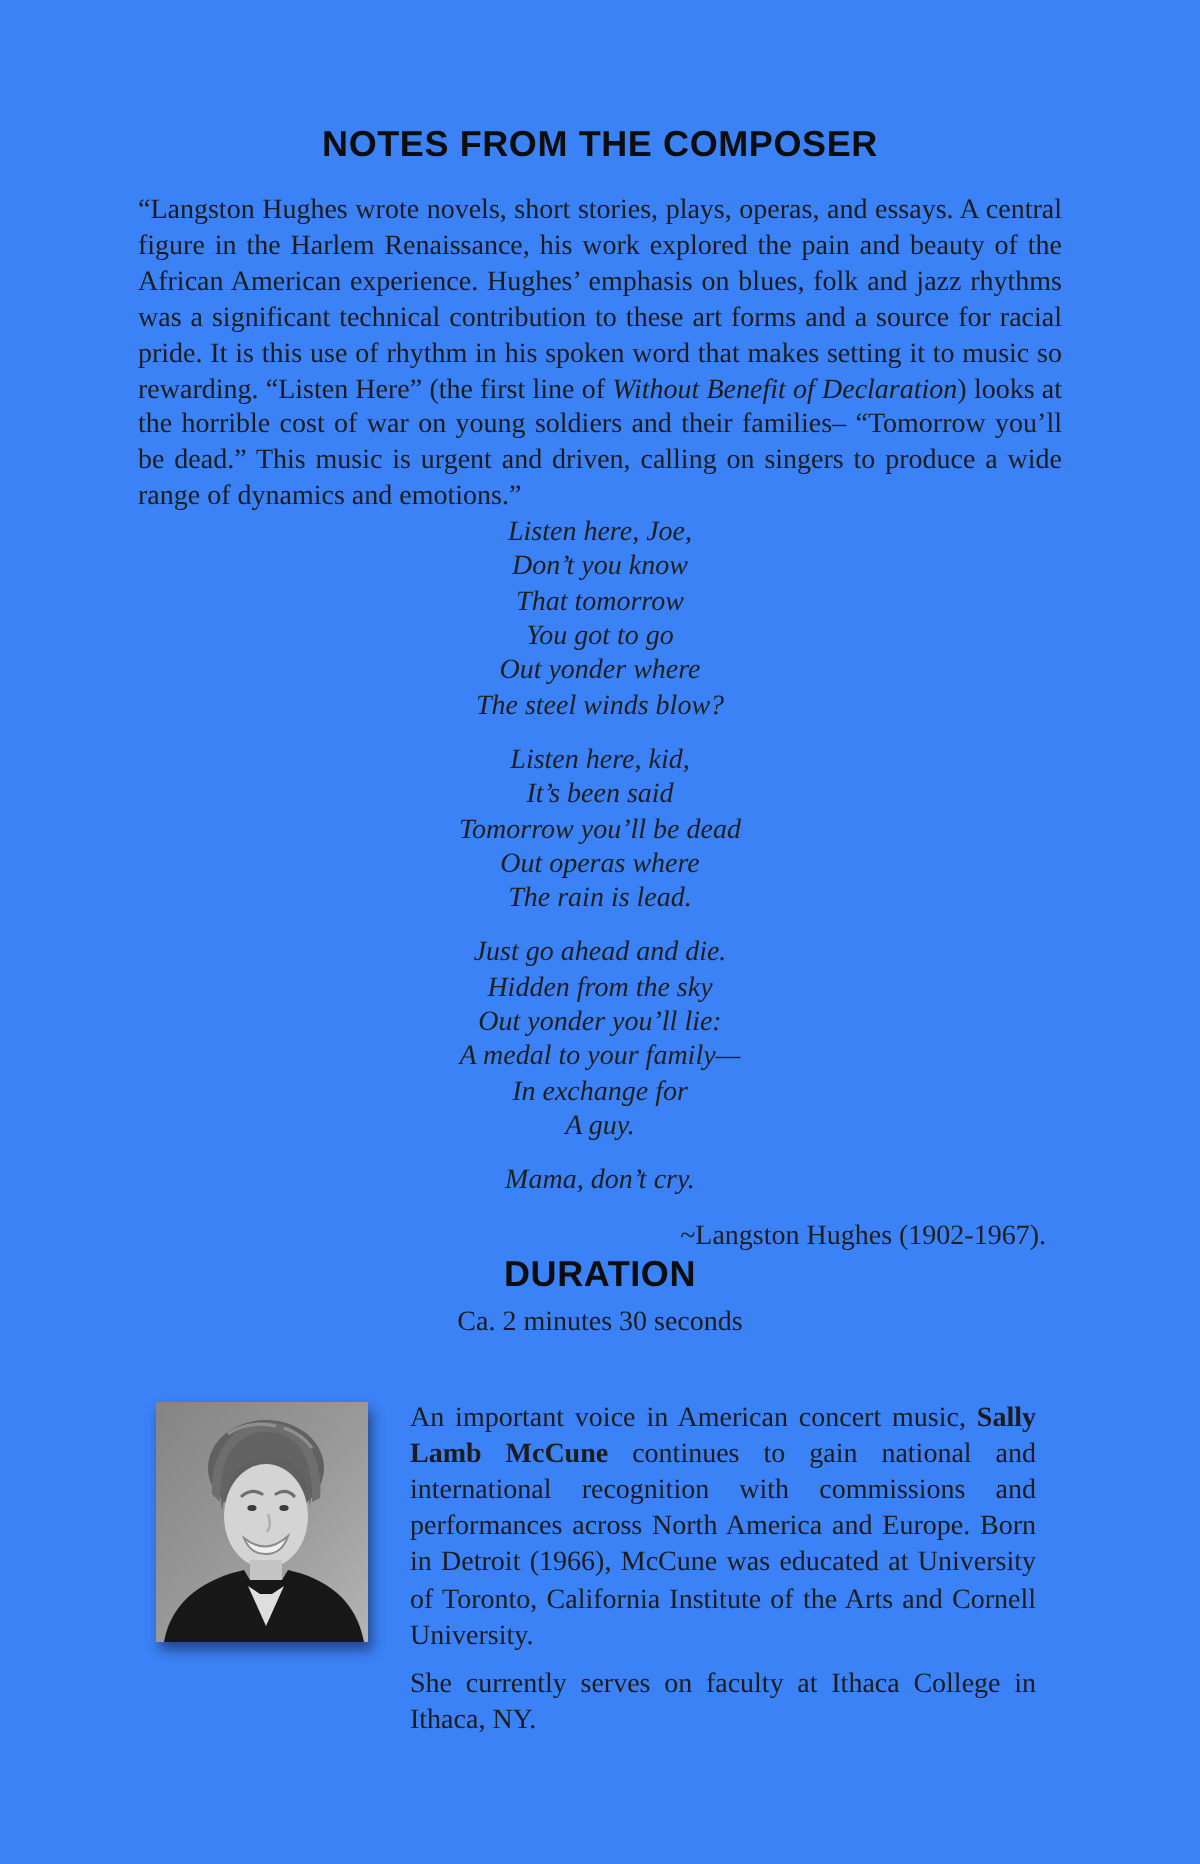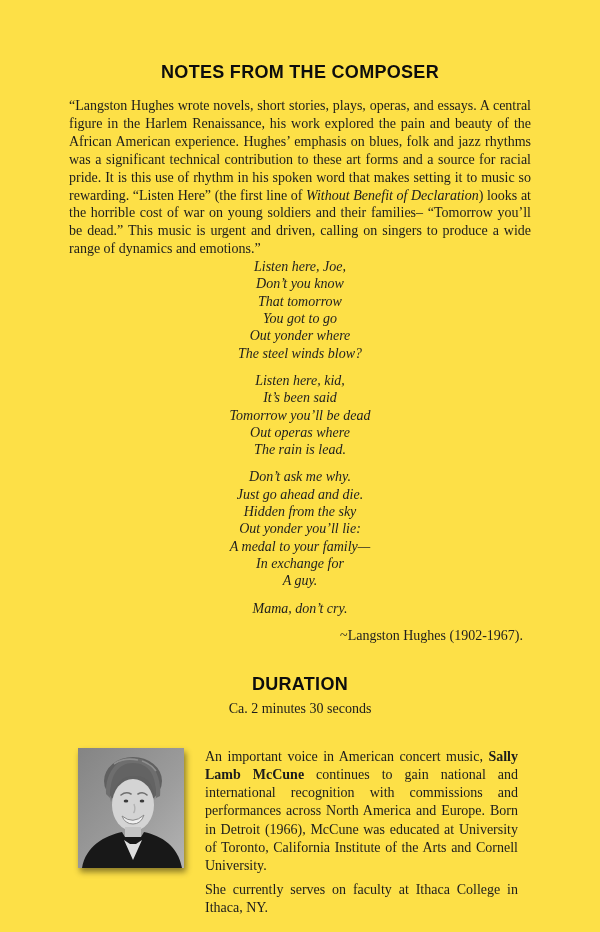--- a/index.html
+++ b/index.html
@@ -1,20 +1,20 @@
 <!DOCTYPE html>
 <html><head>
 <meta charset="utf-8">
 <style>
   html, body { margin:0; padding:0; background:#ffffff; }
   .page {
     position:relative;
     width:600px; height:932px;
     margin:0 auto;
-    background:#fde047;
+    background:#3b82f6;
     overflow:hidden;
     font-family:"Liberation Serif", serif;
     color:#1c1c1c;
   }
   .heading {
     font-family:"Liberation Sans", sans-serif;
     font-weight:bold;
     font-size:18px;
     line-height:20px;
     text-align:center;
@@ -45,21 +45,21 @@
   .attribution {
     font-style:normal;
     text-align:right;
     width:462px;
     margin:0 auto;
     padding-right:8px;
     box-sizing:border-box;
     font-size:14px;
     line-height:17px;
   }
-  #duration-heading { margin-top:30px; margin-bottom:6px; }
+  #duration-heading { margin-bottom:6px; }
   .duration-value {
     text-align:center;
     font-size:14px;
     line-height:18px;
     color:#1c1c1c;
   }
   .bio {
     margin-top:30px;
     padding-left:78px;
     padding-right:82px;
@@ -104,21 +104,20 @@
       <div class="poem-line">The steel winds blow?</div>
     </div>
     <div class="stanza">
       <div class="poem-line">Listen here, kid,</div>
       <div class="poem-line">It’s been said</div>
       <div class="poem-line">Tomorrow you’ll be dead</div>
       <div class="poem-line">Out operas where</div>
       <div class="poem-line">The rain is lead.</div>
     </div>
     <div class="stanza">
-      <div class="poem-line">Don’t ask me why.</div>
       <div class="poem-line">Just go ahead and die.</div>
       <div class="poem-line">Hidden from the sky</div>
       <div class="poem-line">Out yonder you’ll lie:</div>
       <div class="poem-line">A medal to your family—</div>
       <div class="poem-line">In exchange for</div>
       <div class="poem-line">A guy.</div>
     </div>
     <div class="stanza">
       <div class="poem-line">Mama, don’t cry.</div>
     </div>

